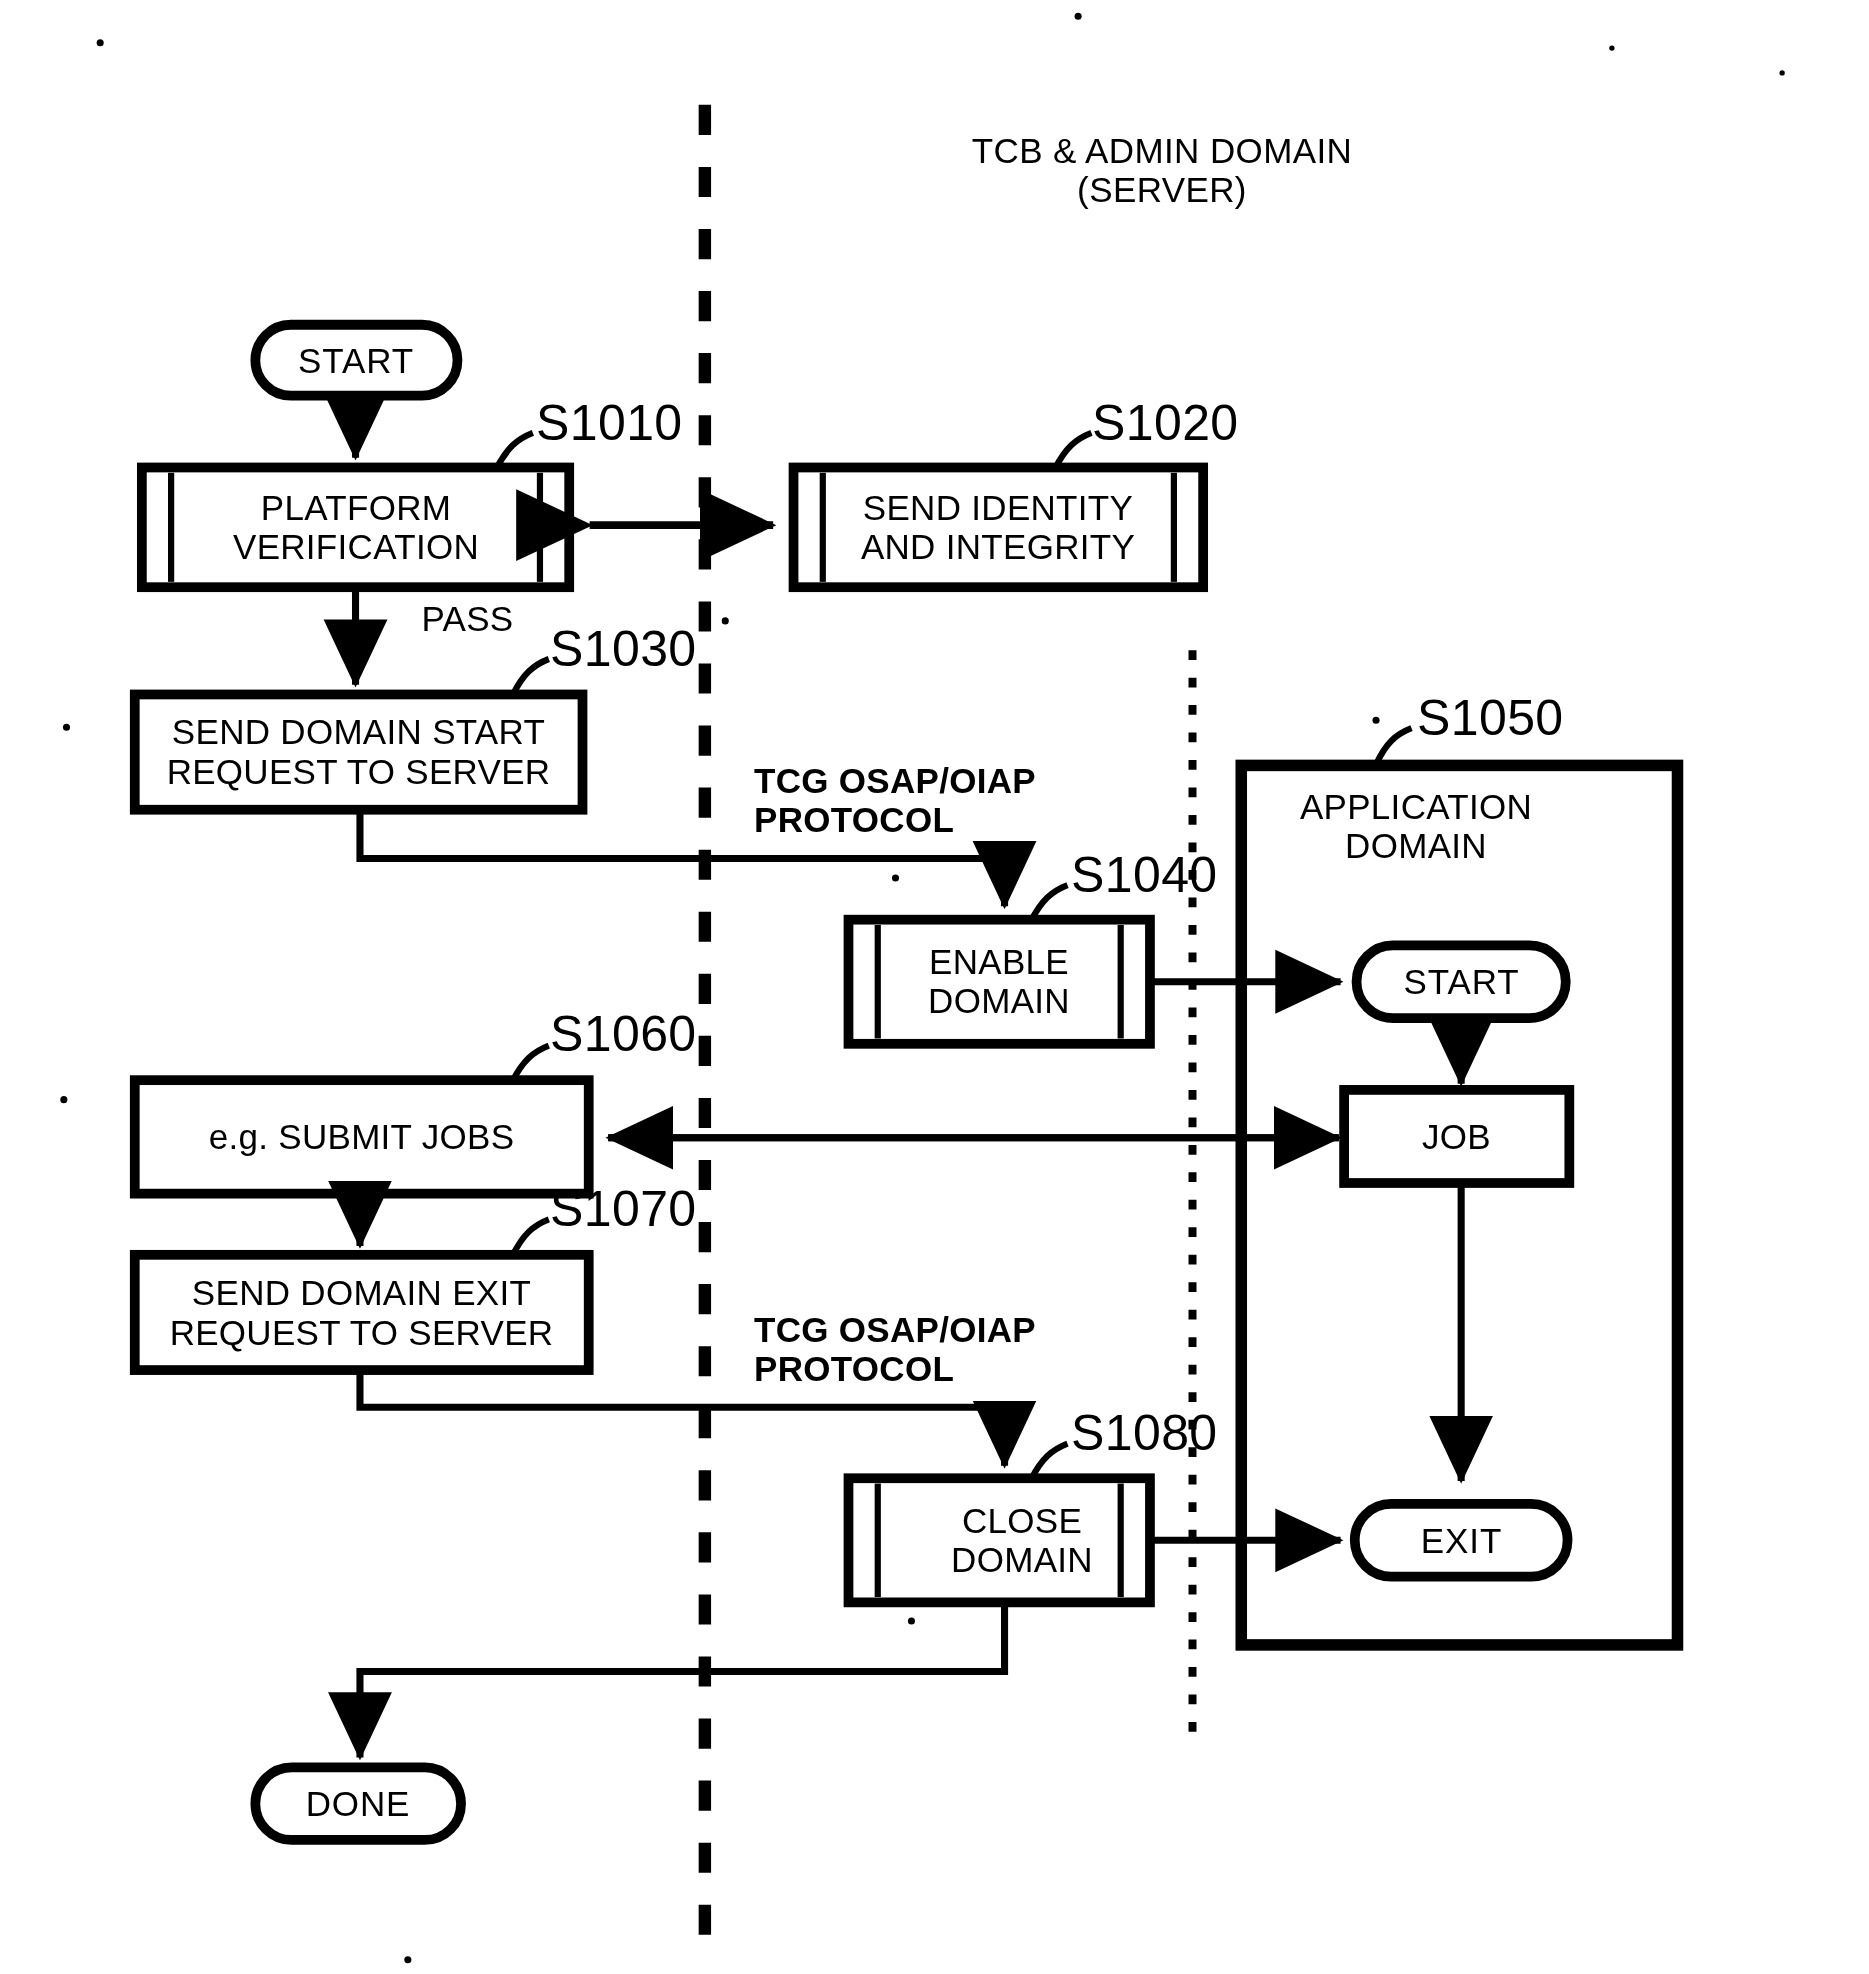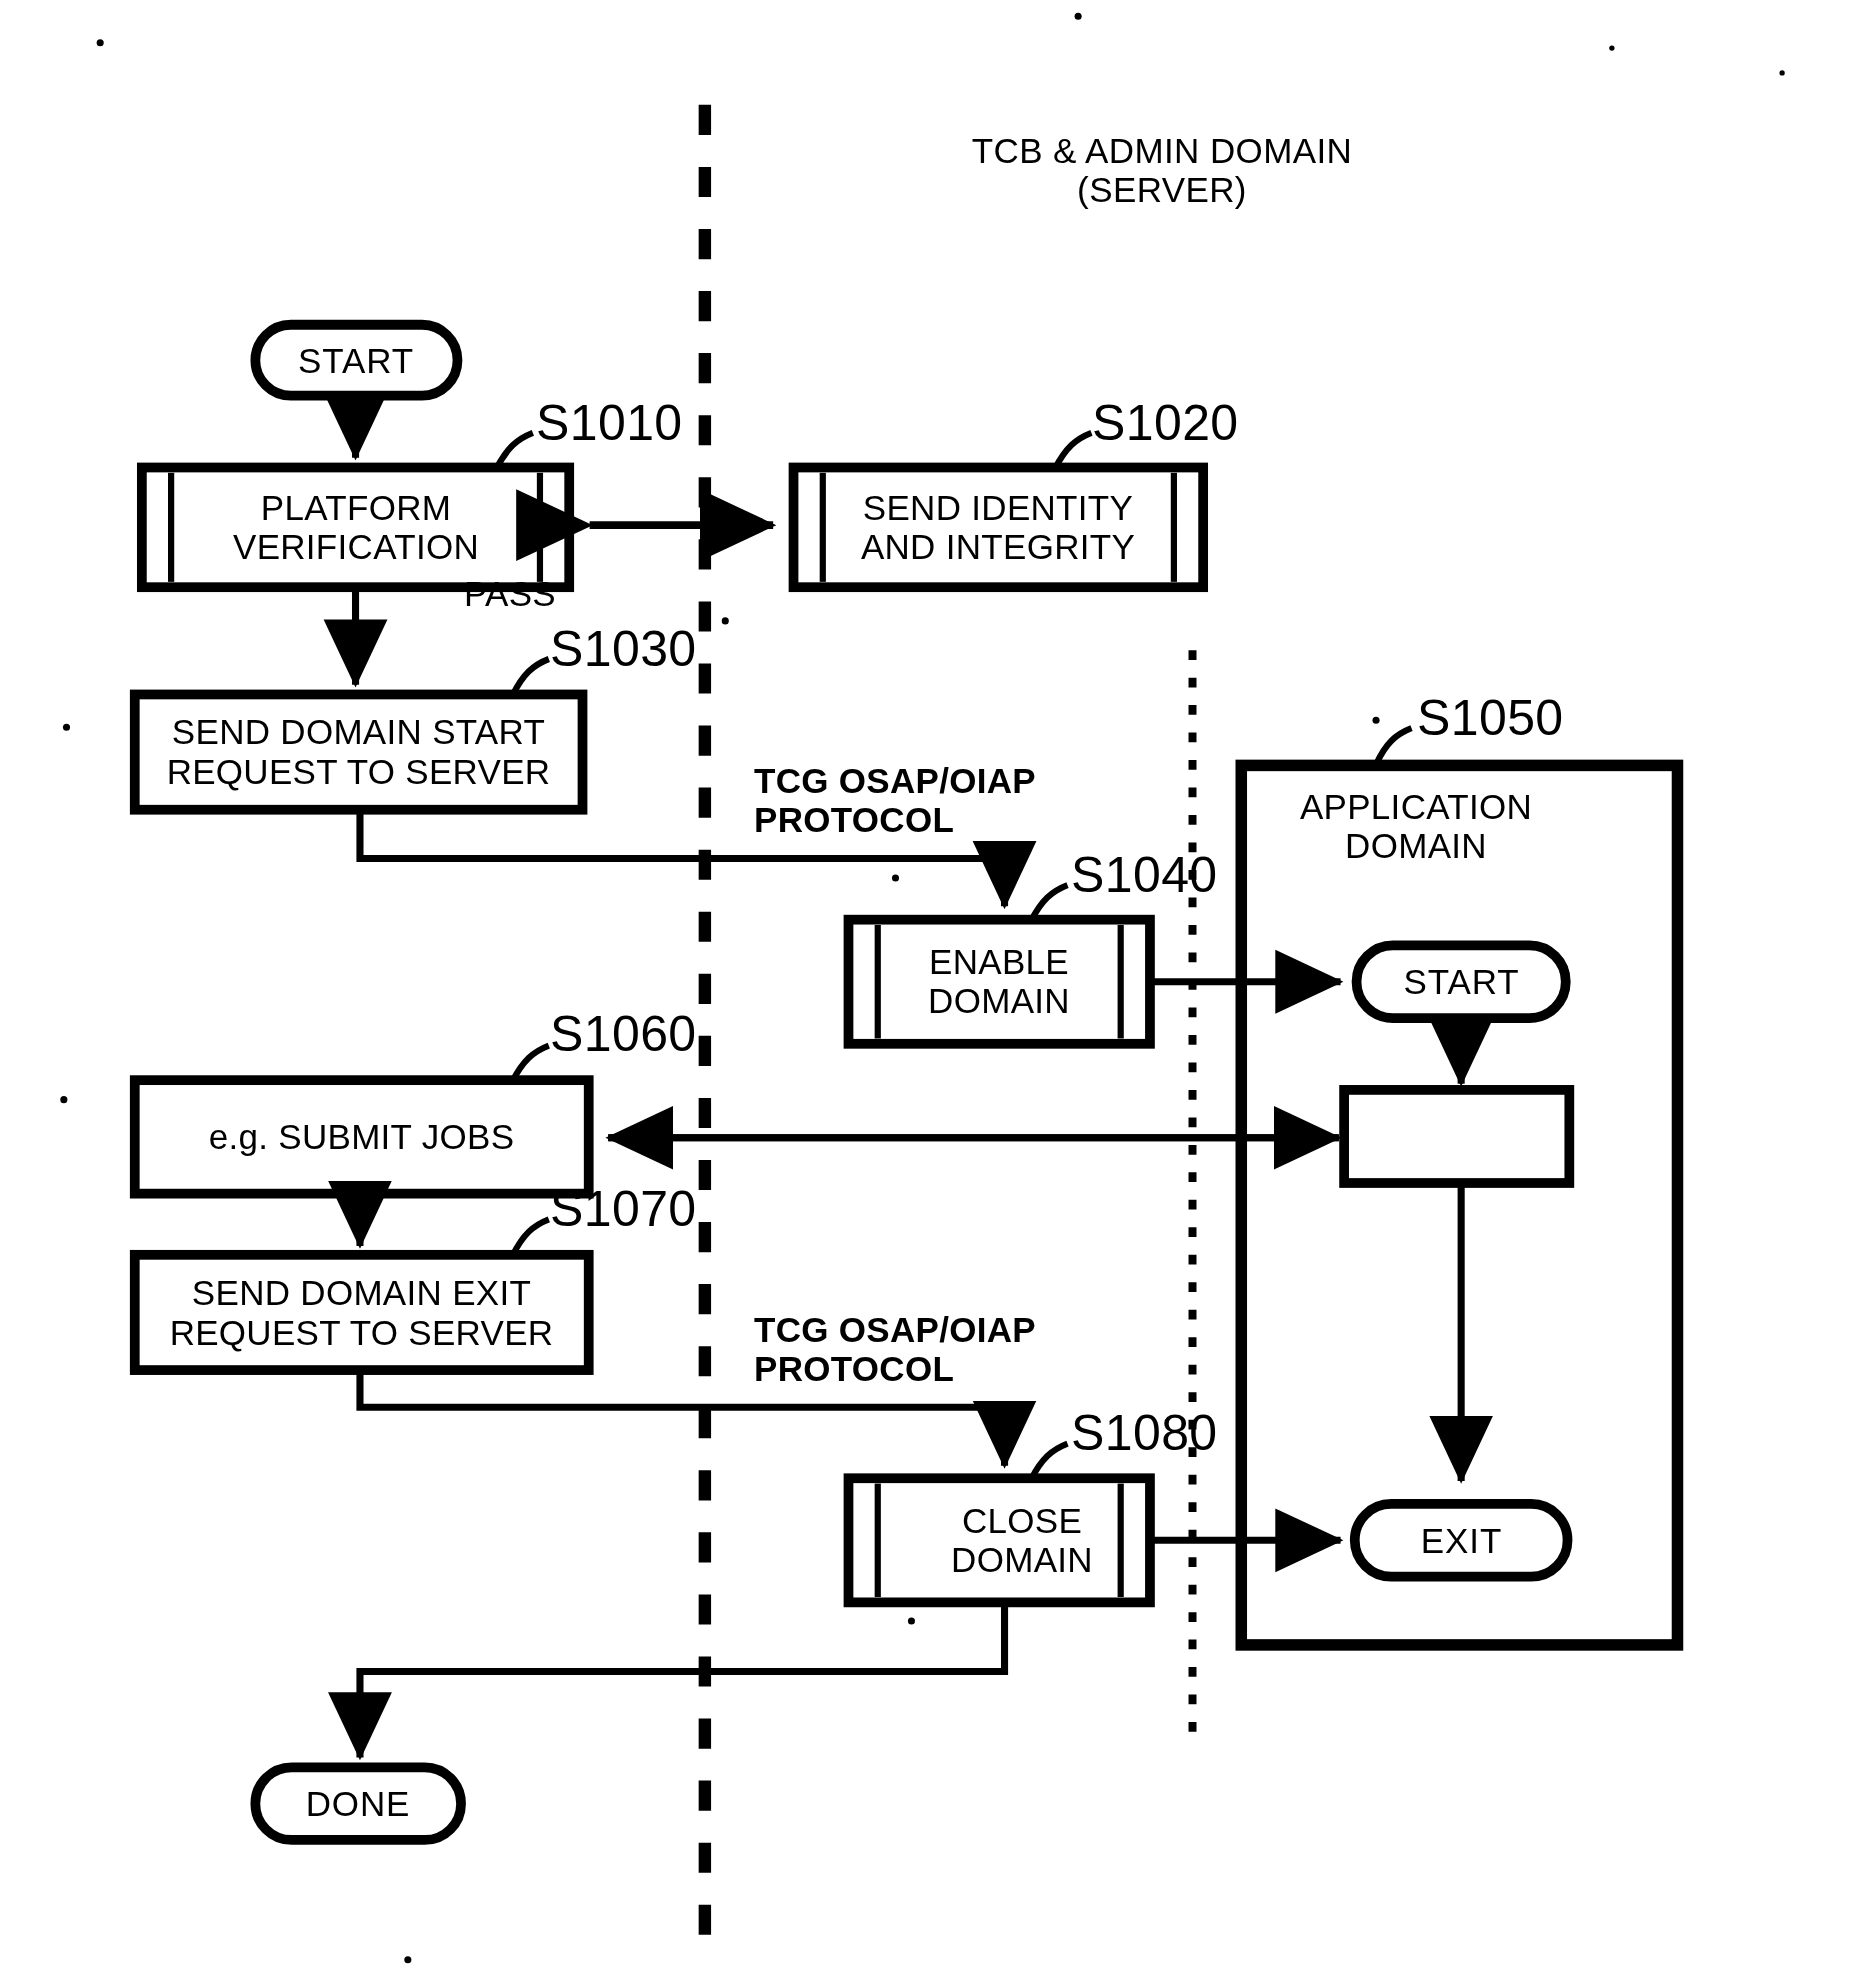--- a/index.html
+++ b/index.html
@@ -151,38 +151,39 @@
 DOMAIN</div>
 
   <div class="txt boxlbl ctr" style="left:138px; top:1080px; width:447px; height:113px;">e.g. SUBMIT JOBS</div>
 
   <div class="txt boxlbl ctr" style="left:138px; top:1255px; width:447px; height:115px;">SEND DOMAIN EXIT
 REQUEST TO SERVER</div>
 
   <div class="txt boxlbl ctr" style="left:880px; top:1478px; width:238px; height:124px;padding-left:23px;">CLOSE
 DOMAIN</div>
 
+  <div class="txt boxlbl ctr" style="left:1344px; top:1090px; width:225px; height:93px;">JOB</div>
 
   <div class="txt reflbl" style="left:536px; top:395px; width:160px; text-align:left;">S1010</div>
 
   <div class="txt reflbl" style="left:1092px; top:395px; width:160px; text-align:left;">S1020</div>
 
   <div class="txt reflbl" style="left:550px; top:621px; width:160px; text-align:left;">S1030</div>
 
   <div class="txt reflbl" style="left:1071px; top:847px; width:160px; text-align:left;">S1040</div>
 
   <div class="txt reflbl" style="left:1417px; top:690px; width:168px; text-align:left;">S1050</div>
 
   <div class="txt reflbl" style="left:550px; top:1006px; width:160px; text-align:left;">S1060</div>
 
   <div class="txt reflbl" style="left:550px; top:1181px; width:160px; text-align:left;">S1070</div>
 
   <div class="txt reflbl" style="left:1071px; top:1405px; width:160px; text-align:left;">S1080</div>
 
-  <div class="txt passlbl" style="left:379px; top:574px; width:177px; text-align:right;">PASS</div>
+  <div class="txt passlbl" style="left:379px; top:599px; width:177px; text-align:center;">PASS</div>
 
   <div class="txt protolbl" style="left:745px; top:761px; width:319px; text-align:left;">TCG OSAP/OIAP
 PROTOCOL</div>
 
   <div class="txt protolbl" style="left:745px; top:1310px; width:319px; text-align:left;">TCG OSAP/OIAP
 PROTOCOL</div>
 
 </div>
 
 

